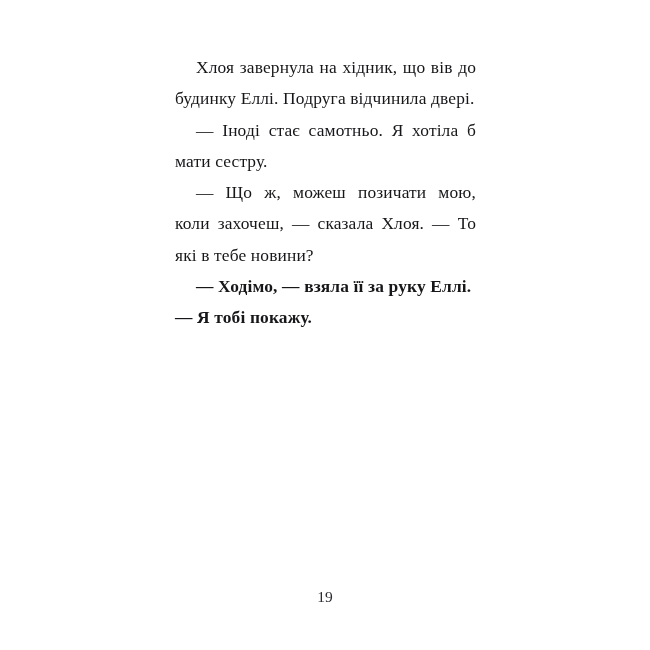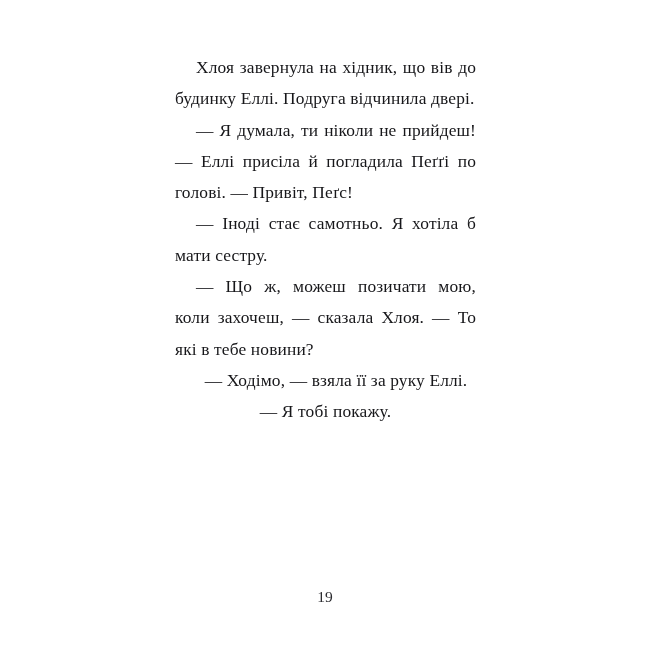--- a/index.html
+++ b/index.html
@@ -33,42 +33,42 @@
     text-justify: inter-word;
     font-size: 17.4px;
     line-height: 31.3px;
     color: #17171a;
     font-family: "Liberation Serif", "DejaVu Serif", serif;
     letter-spacing: 0.15px;
     hyphens: manual;
     -webkit-hyphens: manual;
   }
   .para:last-of-type {
-    text-align: center;
+    text-align: left;
+    font-weight: bold;
   }
   .page-number {
     position: absolute;
     left: 0;
     right: 0;
     top: 589px;
     text-align: center;
     font-size: 15.5px;
     color: #2b2b2f;
     font-family: Liberation Serif, serif;
     line-height: 1;
   }
 </style>
 </head>
 <body>
 
 <div class="page">
 
   <div class="text-block">
     <p class="para">Хлоя завернула на хідник, що вів до будинку Еллі. Подруга відчинила двері.</p>
-    <p class="para">— Я думала, ти ніколи не прийдеш! — Еллі присіла й погладила Пеґґі по голові. — Привіт, Пеґс!</p>
     <p class="para">— Іноді стає самотньо. Я хотіла б мати сестру.</p>
     <p class="para">— Що ж, можеш позичати мою, коли захочеш, — сказала Хлоя. — То які в тебе новини?</p>
     <p class="para">— Ходімо, — взяла її за руку Еллі. — Я тобі покажу.</p>
   </div>
 
   <div class="page-number">19</div>
 
 </div>
 
 </body></html>

